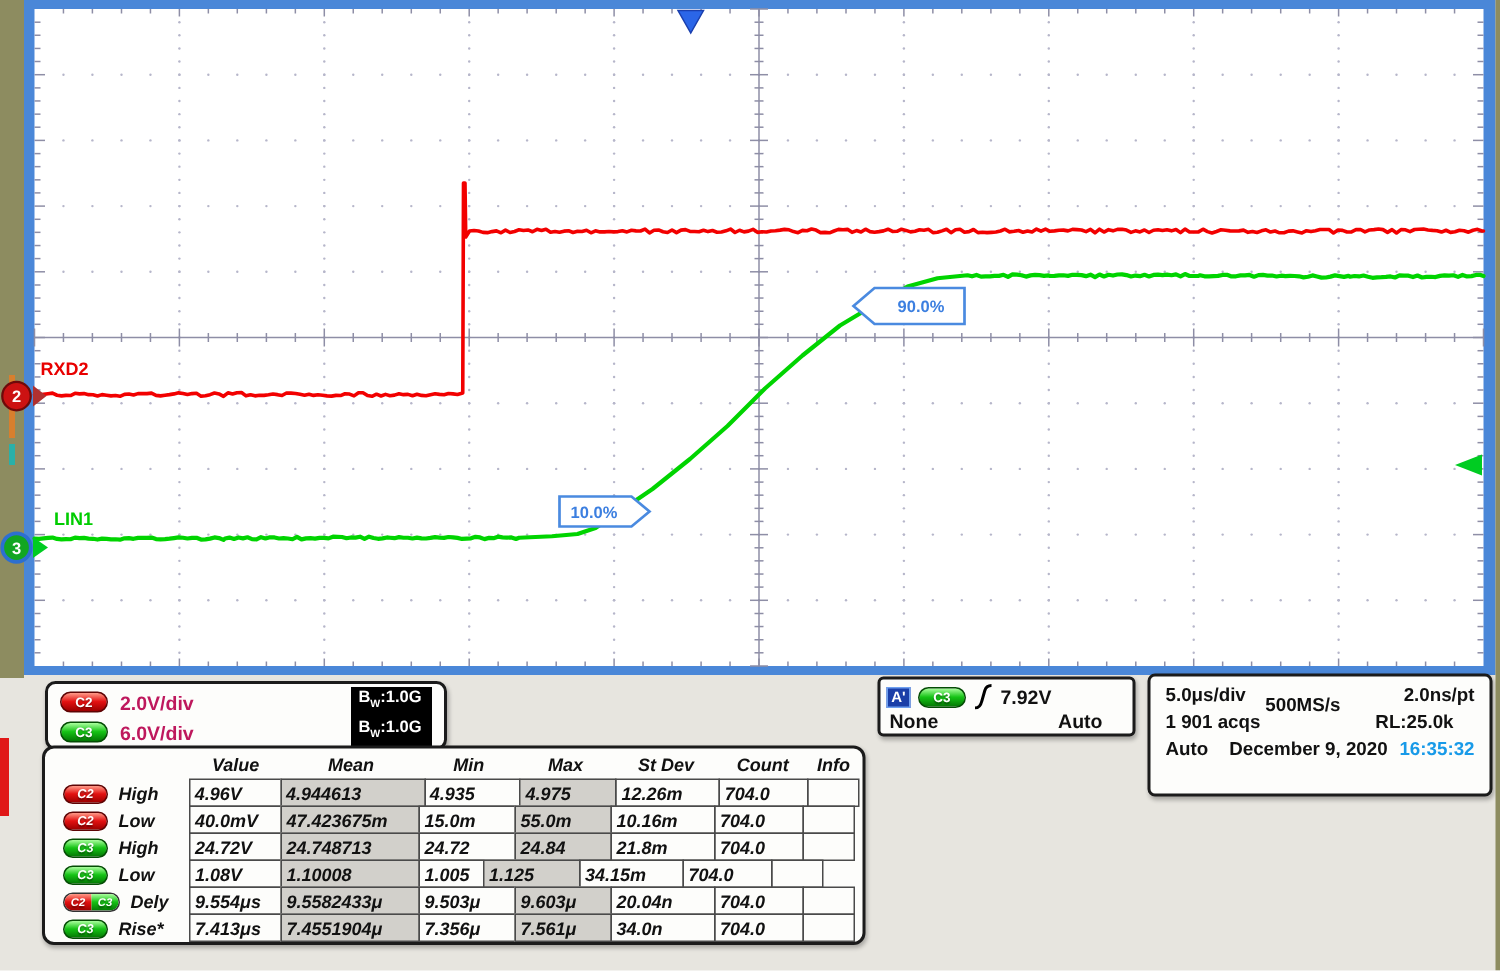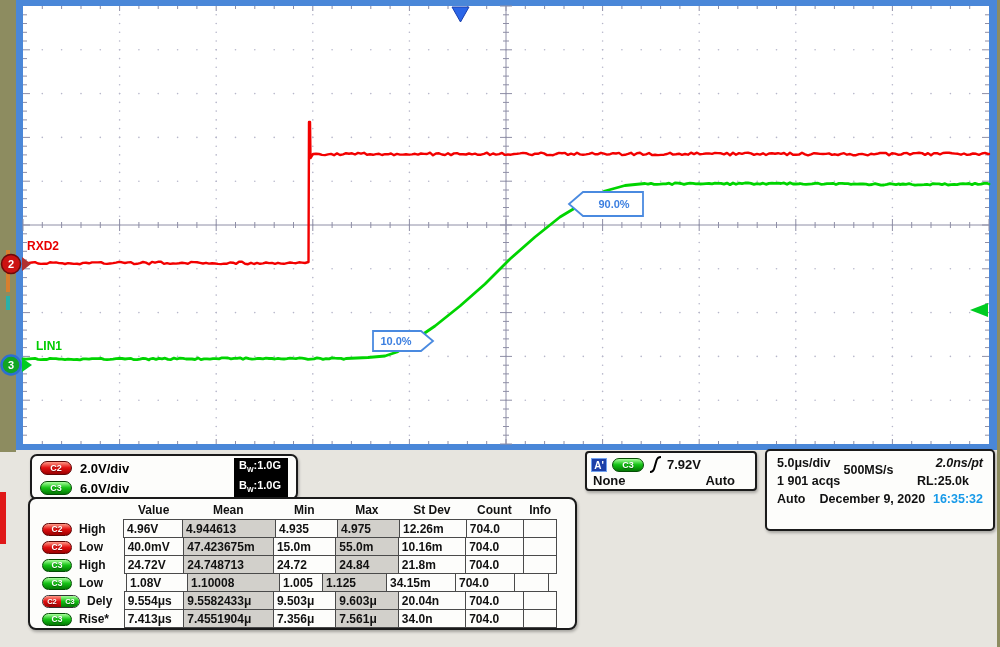--- a/index.html
+++ b/index.html
@@ -27,47 +27,47 @@
   #channel-panel { left:30px; top:454px; width:268px; height:46px; padding:2px 0; }
   .ch-row { display:flex; align-items:center; height:20px; padding:0 8px; gap:8px; }
   .badge {
     min-width:32px; height:14px; border-radius:8px;
     color:#fff; font-size:9px; font-weight:bold;
     display:inline-flex; align-items:center; justify-content:center;
     text-shadow:0 1px 1px rgba(0,0,0,.4);
   }
   .badge.c2 { background:linear-gradient(180deg,#ff9a88 0%,#e31111 48%,#9d0000 100%); border:1px solid #5e0404; }
   .badge.c3 { background:linear-gradient(180deg,#aaff9e 0%,#15c315 48%,#047804 100%); border:1px solid #044d04; }
-  .scale-text { font-weight:bold; font-size:13px; color:#000000; }
+  .scale-text { font-weight:bold; font-size:13px; color:#be185d; }
   .bw-box { margin-left:auto; background:#000; color:#fff; font-weight:bold; font-size:11px; padding:0 7px 1px 5px; line-height:15px; }
   .bw-box sub { font-size:7px; }
 
   
   #trigger-panel { left:585px; top:451px; width:172px; height:40px; padding:1px 0; border-radius:4px; }
   .trig-row1 { display:flex; align-items:center; gap:5px; padding:2px 4px 0 4px; height:19px; }
   .a-badge {
     width:16px; height:14px; background:#1b3fa8; border:1px solid #6fa0ef;
     color:#fff; font-size:10px; font-weight:bold; text-align:center; line-height:13px;
   }
   .trig-level { font-weight:bold; font-size:13px; color:#111; }
   .trig-row2 { display:flex; justify-content:space-between; padding:0 20px 0 6px; font-weight:bold; font-size:13px; color:#111; height:17px; }
 
   
   #timebase-panel { left:765px; top:449px; width:230px; height:82px; padding:3px 10px; border-radius:5px; }
   .tb-row { display:flex; align-items:center; height:18px; font-weight:bold; font-size:12.5px; color:#111; white-space:nowrap; }
   .tb-rate { margin-left:13px;margin-top:13px; }
-  .tb-right { margin-left:auto;font-style:italic; }
+  .tb-right { margin-left:auto; }
   .tb-status { color:#24c2e2; }
   .tb-arrow { margin-left:auto; color:#1515c6; font-size:17px; line-height:14px; transform:scaleY(1.15); }
   .tb-rl { margin-left:auto; margin-right:14px; }
   .tb-date { margin-left:14px;text-align:right; }
   .tb-time { margin-left:auto; color:#189ae8; }
 
   
-  #meas-panel { left:28px; top:497px; width:549px; height:133px; padding:4px 18px 0 2px; border-radius:8px; }
+  #meas-panel { left:28px; top:497px; width:549px; height:133px; padding:4px 2px 0 2px; border-radius:8px;font-style:italic; }
   .m-header { display:flex; height:17px; font-weight:bold; font-size:12px; color:#111; }
   .m-row { display:flex; height:18px; }
   .m-name { width:95px; display:flex; align-items:center; gap:7px; padding-left:10px; font-weight:bold; font-size:12px; color:#111; }
   .m-cell {
     border:1px solid #4a4a4a; margin-left:-1px; margin-top:-1px;
     font-weight:bold; font-size:12px; color:#111;
     padding:0 3px; display:flex; align-items:center; overflow:hidden; white-space:nowrap;
   }
   .m-cell.shaded { background:#d2d0cb; }
   .h-cell { text-align:center; }

